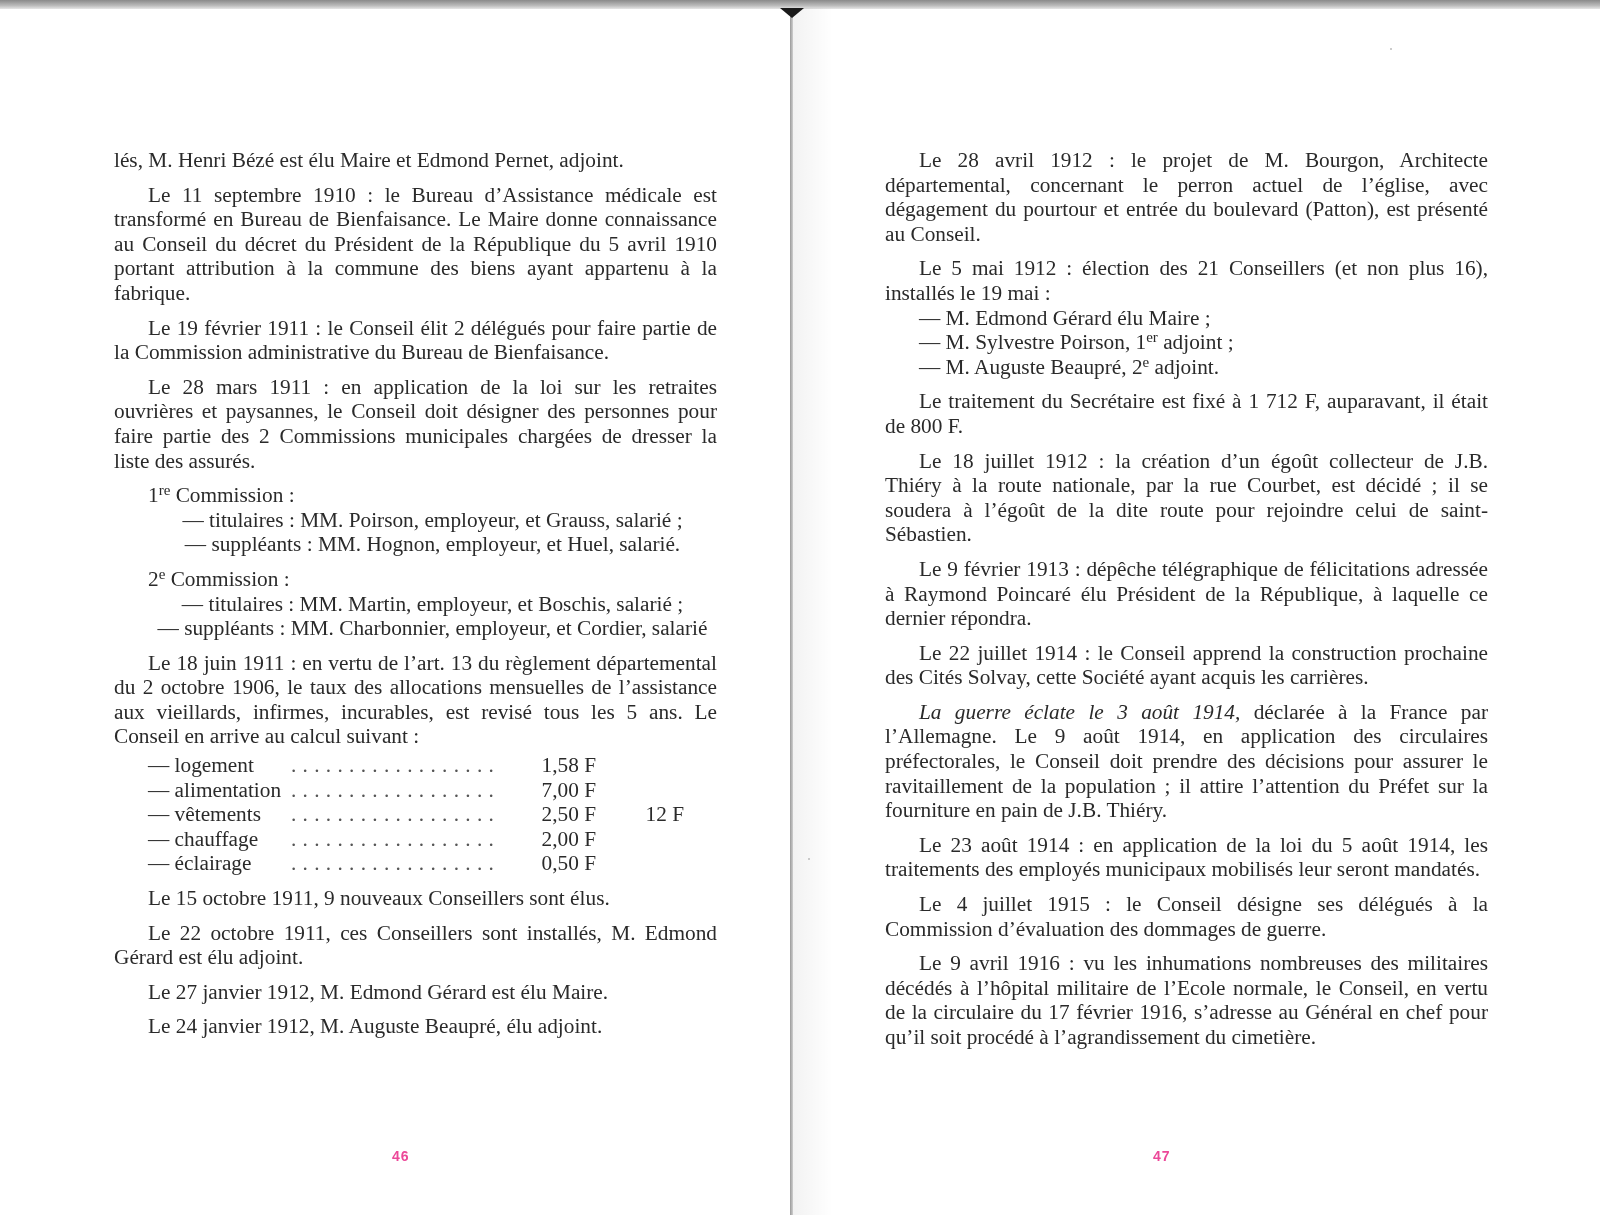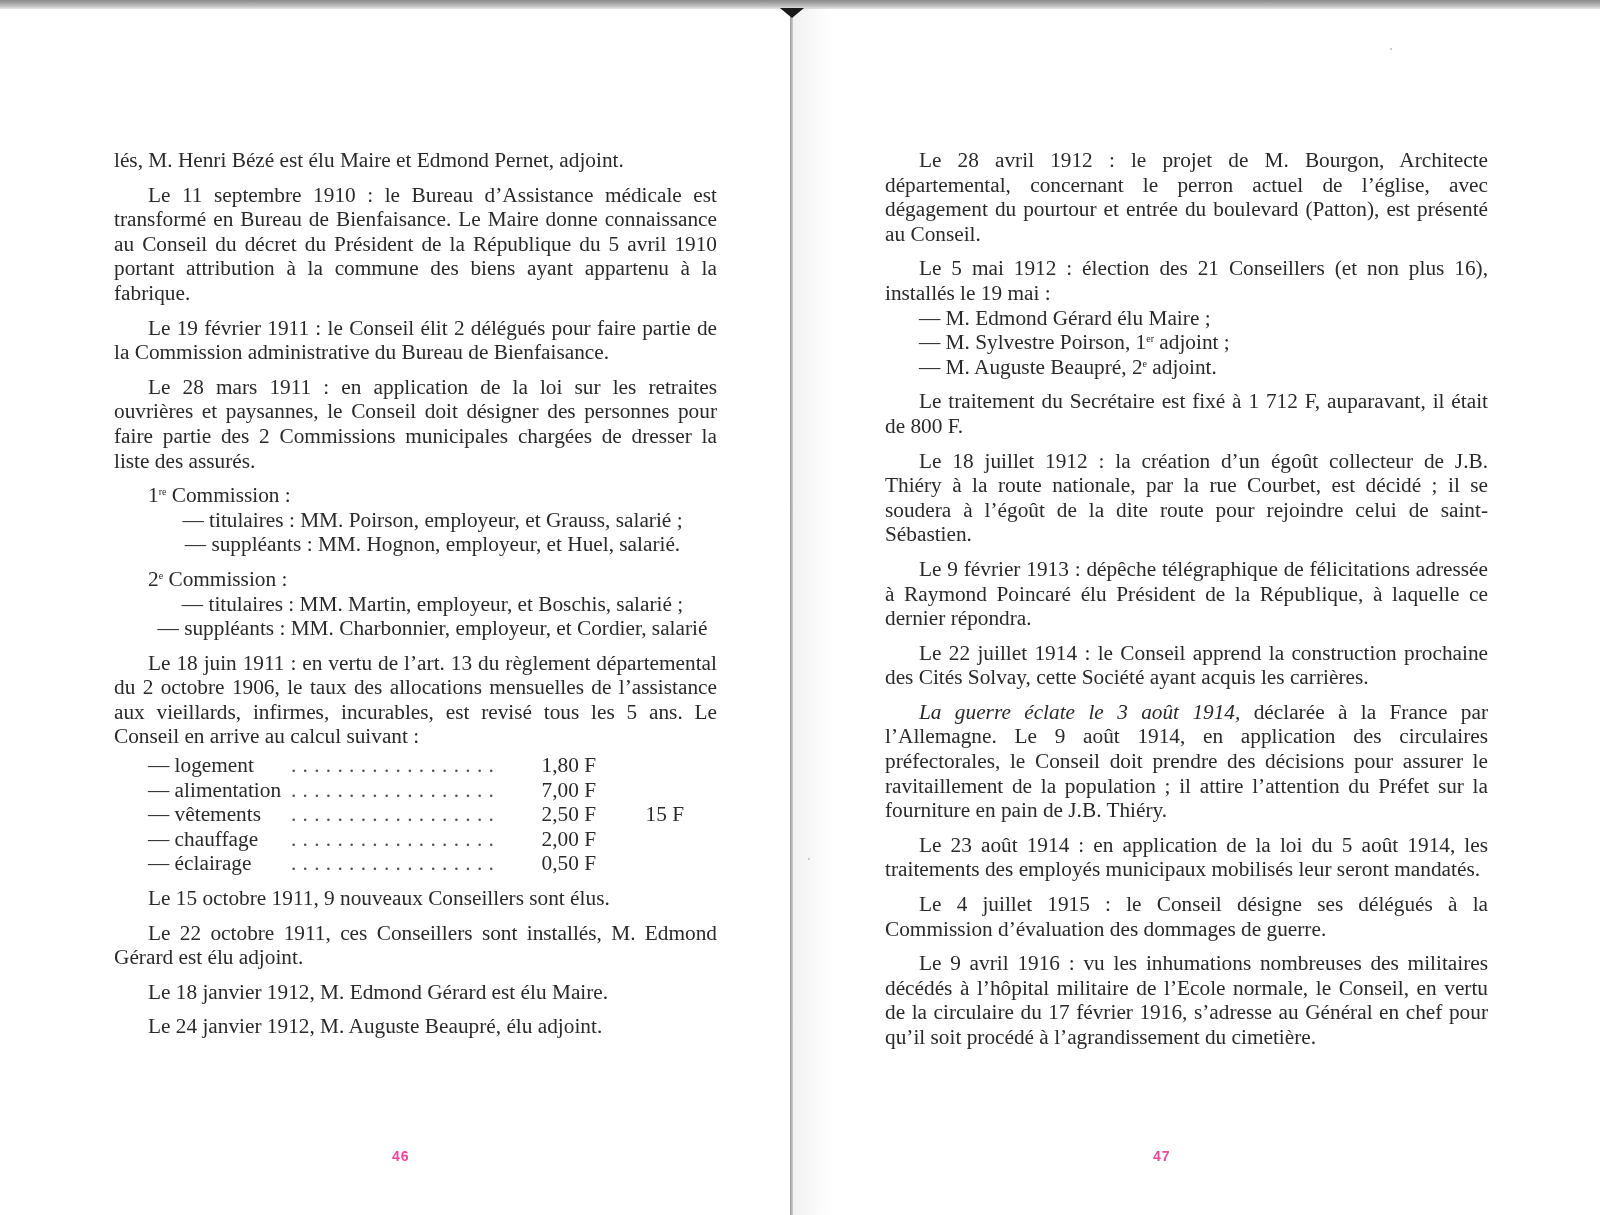--- a/index.html
+++ b/index.html
@@ -35,21 +35,21 @@
       font-size: 21.3px; line-height: 24.6px;
       text-align: justify;
     }
     .page.left .text { left: 114px; top: 140px; width: 603px; }
     .page.right .text { left: 92px; top: 140px; width: 603px; }
     .text p { margin: 0 0 10px 0; text-indent: 34px; }
     .text p.noindent { text-indent: 0; }
     .block { margin: 0 0 10px 0; }
     .indent { padding-left: 34px; }
     .hang { padding-left: 58px; text-indent: -24px; text-align: center; }
-    sup { font-size: 10px; line-height: 0; vertical-align: 7px; font-family: Liberation Serif, serif; }
+    sup { font-size: 15px; line-height: 0; vertical-align: 7px; font-family: Liberation Serif, serif; }
     em { font-style: italic; }
     .calc-row {
       display: flex; align-items: baseline; padding-left: 34px;
       text-align: left; white-space: nowrap; justify-content: space-between;
     }
     .calc-dots {
       flex: 1 1 auto; overflow: hidden; letter-spacing: 6.3px; color: #555;
       margin-left: 8px; max-width: 285px;
     }
     .calc-value { flex: 0 0 96px; text-align: right; padding-right: 18px; }
@@ -90,52 +90,52 @@
       <div class="hang">— titulaires : MM. Martin, employeur, et Boschis, salarié ;</div>
       <div class="hang">— suppléants : MM. Charbonnier, employeur, et Cordier, salarié</div>
     </div>
 
     <p style="margin-bottom:4px">Le 18 juin 1911 : en vertu de l’art. 13 du règlement départemental du 2 octobre 1906, le taux des allocations mensuelles de l’assistance aux vieillards, infirmes, incurables, est revisé tous les 5 ans. Le Conseil en arrive au calcul suivant :</p>
 
     <div class="block calc-wrap">
       <div class="calc-row">
         <span style="width:150px">— logement</span>
         <span class="calc-dots">....................</span>
-        <span class="calc-value">1,80 F</span>
+        <span class="calc-value">1,58 F</span>
         <span class="calc-total"></span>
       </div>
       <div class="calc-row">
         <span style="width:150px">— alimentation</span>
         <span class="calc-dots">....................</span>
         <span class="calc-value">7,00 F</span>
         <span class="calc-total"></span>
       </div>
       <div class="calc-row">
         <span style="width:150px">— vêtements</span>
         <span class="calc-dots">....................</span>
         <span class="calc-value">2,50 F</span>
-        <span class="calc-total">15 F</span>
+        <span class="calc-total">12 F</span>
       </div>
       <div class="calc-row">
         <span style="width:150px">— chauffage</span>
         <span class="calc-dots">....................</span>
         <span class="calc-value">2,00 F</span>
         <span class="calc-total"></span>
       </div>
       <div class="calc-row">
         <span style="width:150px">— éclairage</span>
         <span class="calc-dots">....................</span>
         <span class="calc-value">0,50 F</span>
         <span class="calc-total"></span>
       </div>
     </div>
 
     <p>Le 15 octobre 1911, 9 nouveaux Conseillers sont élus.</p>
     <p>Le 22 octobre 1911, ces Conseillers sont installés, M. Edmond Gérard est élu adjoint.</p>
-    <p>Le 18 janvier 1912, M. Edmond Gérard est élu Maire.</p>
+    <p>Le 27 janvier 1912, M. Edmond Gérard est élu Maire.</p>
     <p>Le 24 janvier 1912, M. Auguste Beaupré, élu adjoint.</p>
   </div>
   <div class="page-number">46</div>
 </div>
 
 <div class="page right">
   <div class="text">
     <p>Le 28 avril 1912 : le projet de M. Bourgon, Architecte départemental, concernant le perron actuel de l’église, avec dégagement du pourtour et entrée du boulevard (Patton), est présenté au Conseil.</p>
     <p style="margin-bottom:0">Le 5 mai 1912 : élection des 21 Conseillers (et non plus 16), installés le 19 mai :</p>
     <div class="block">

